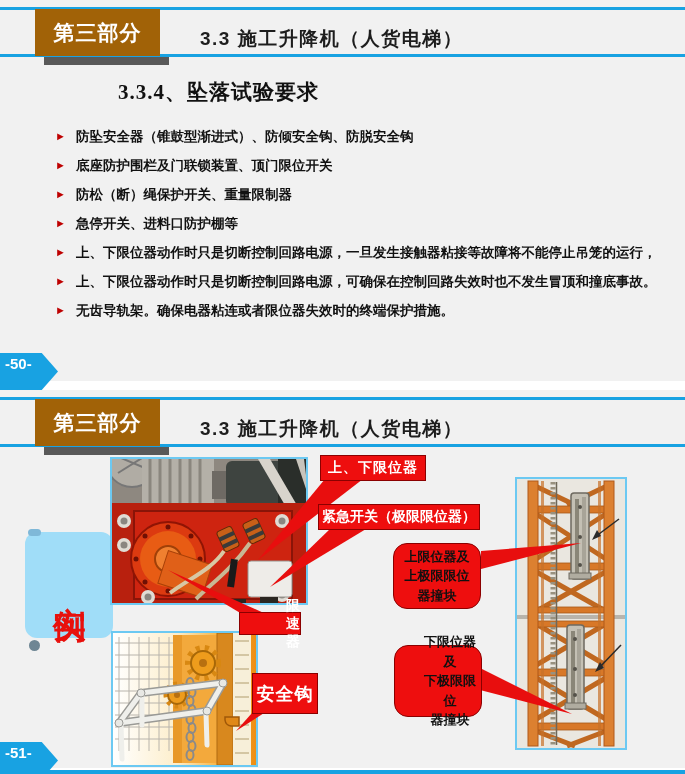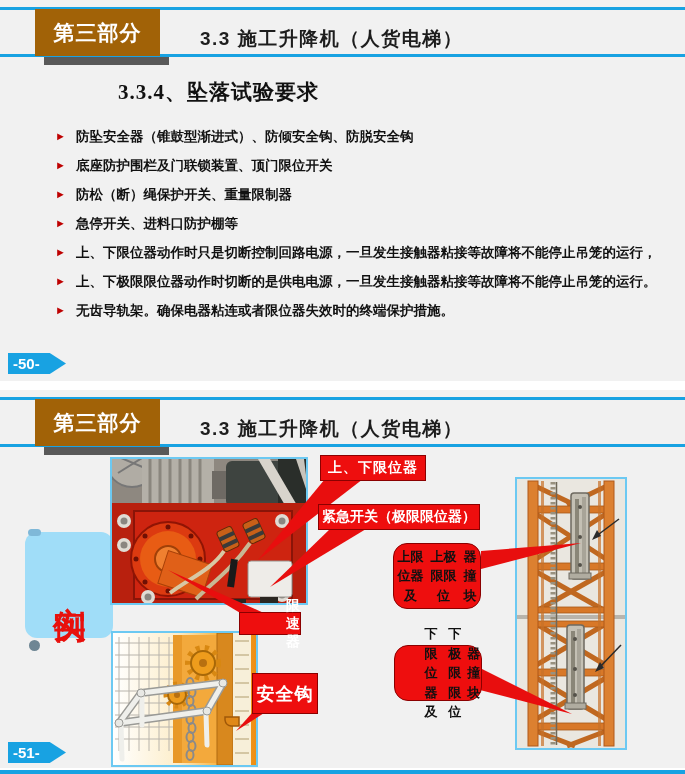--- a/index.html
+++ b/index.html
@@ -11,63 +11,63 @@
   .hr-top{position:absolute;left:0;top:7px;width:685px;height:3px;background:#18A2E2;}
   .hr-bottom{position:absolute;left:0;top:54px;width:685px;height:3px;background:#18A2E2;}
   .part-shadow{position:absolute;left:44px;top:56px;width:125px;height:9px;background:#595959;}
   .part-box{position:absolute;left:35px;top:9px;width:125px;height:47px;background:#a16207;display:flex;align-items:center;justify-content:center;color:#fff;font-weight:bold;font-size:21px;letter-spacing:1px;z-index:2;}
   .header-title{position:absolute;left:200px;top:26px;font-size:19px;font-weight:bold;color:#1d1d1d;letter-spacing:1.5px;}
   
   .section-title{position:absolute;left:118px;top:78px;margin:0;font-family:"Liberation Serif",serif;font-size:21px;font-weight:bold;color:#111;letter-spacing:1px;}
   .bullets{position:absolute;left:55px;top:122px;margin:0;padding:0;list-style:none;width:615px;}
   .bullets li{height:29px;line-height:29px;white-space:nowrap;font-family:"Liberation Serif",serif;font-size:13.5px;color:#111;font-weight:600;}
   .bullets .marker{color:#BE0000;font-size:11px;margin-right:10px;vertical-align:1px;}
-  .page-tab{position:absolute;left:8px;width:58px;height:21px;background:#18A2E2;color:#fff;font-size:15px;font-weight:bold;line-height:21px;padding-left:5px;box-sizing:border-box;clip-path:polygon(0 0,72% 0,100% 50%,72% 100%,0 100%);filter:drop-shadow(2px 2px 0 rgba(20,90,140,.35));}
+  .page-tab{position:absolute;left:0;width:58px;height:37px;background:#18A2E2;color:#fff;font-size:15px;font-weight:bold;line-height:21px;padding-left:5px;box-sizing:border-box;clip-path:polygon(0 0,72% 0,100% 50%,72% 100%,0 100%);filter:drop-shadow(2px 2px 0 rgba(20,90,140,.35));}
   #slide1 .page-tab{top:353px;}
   #slide2 .page-tab{top:352px;}
   
   .scroll-shape{position:absolute;left:25px;top:142px;width:88px;height:106px;background:#A0DDF8;border-radius:12px;display:flex;align-items:center;justify-content:center;z-index:1;}
   .scroll-shape .vtext{writing-mode:vertical-rl;text-orientation:upright;font-size:33px;font-weight:bold;color:#E8100C;letter-spacing:5px;font-family:"Liberation Serif",serif;}
   .scroll-curl-top{position:absolute;left:28px;top:139px;width:13px;height:7px;background:#7FB8D8;border-radius:4px;z-index:2;}
   .scroll-curl-bottom{position:absolute;left:29px;top:250px;width:11px;height:11px;background:#6E8694;border-radius:50%;z-index:2;}
   .img-frame{position:absolute;border:2px solid #6CC9F2;box-sizing:border-box;z-index:1;background:#fff;}
   #drive-photo{left:110px;top:67px;width:198px;height:148px;}
   #cage-illustration{left:111px;top:241px;width:147px;height:136px;}
   #mast-illustration{left:515px;top:87px;width:112px;height:273px;}
   .img-frame svg{display:block;width:100%;height:100%;}
   #callout-arrows{position:absolute;left:0;top:0;width:685px;height:378px;z-index:2;pointer-events:none;}
   .rlabel{position:absolute;background:#EE0E0E;border:1px solid #8B0000;color:#ffffff;font-family:"Liberation Serif",serif;font-weight:bold;display:flex;align-items:center;justify-content:center;box-sizing:border-box;z-index:3;}
   #label-updown{left:320px;top:65px;width:106px;height:26px;font-size:14px;letter-spacing:1px;}
   #label-emergency{left:318px;top:114px;width:162px;height:26px;font-size:14px;}
   #label-governor{left:239px;top:222px;width:62px;height:23px;font-size:14px;letter-spacing:1px;padding-left:47px;}
   #label-hook{left:252px;top:283px;width:66px;height:41px;font-size:18px;letter-spacing:1px;}
-  .rcallout{position:absolute;background:#EE0E0E;border:1.5px solid #8B0000;border-radius:14px;color:#101010;font-family:"Liberation Serif",serif;font-weight:bold;font-size:13px;line-height:1.5;text-align:center;display:flex;flex-direction:row;align-items:center;justify-content:center;box-sizing:border-box;z-index:3;}
+  .rcallout{position:absolute;background:#EE0E0E;border:1.5px solid #8B0000;border-radius:14px;color:#101010;font-family:"Liberation Serif",serif;font-weight:bold;font-size:13px;line-height:1.5;text-align:center;display:flex;flex-direction:column;align-items:center;justify-content:center;box-sizing:border-box;z-index:3;}
   #callout-upper{left:393px;top:153px;width:88px;height:66px;}
-  #callout-lower{left:394px;top:255px;width:88px;height:56px;padding-left:24px;}
+  #callout-lower{left:394px;top:255px;width:88px;height:72px;padding-left:24px;}
   .bottom-strip{position:absolute;left:0;top:770px;width:685px;height:4px;background:#18A2E2;}
 </style>
 </head>
 <body>
 
 <section class="slide" id="slide1">
   <div class="hr-top"></div>
   <div class="part-shadow"></div>
   <div class="hr-bottom"></div>
   <div class="part-box">
     <span>第三部分</span>
   </div>
   <div class="header-title">3.3  施工升降机（人货电梯）</div>
   <h2 class="section-title">3.3.4、坠落试验要求</h2>
   <ul class="bullets">
     <li><span class="marker">►</span><span>防坠安全器（锥鼓型渐进式）、防倾安全钩、防脱安全钩</span></li>
     <li><span class="marker">►</span><span>底座防护围栏及门联锁装置、顶门限位开关</span></li>
     <li><span class="marker">►</span><span>防松（断）绳保护开关、重量限制器</span></li>
     <li><span class="marker">►</span><span>急停开关、进料口防护棚等</span></li>
     <li><span class="marker">►</span><span>上、下限位器动作时只是切断控制回路电源，一旦发生接触器粘接等故障将不能停止吊笼的运行，</span></li>
-    <li><span class="marker">►</span><span>上、下极限限位器动作时切断的是供电电源，一旦发生接触器粘接等故障将不能停止吊笼的运行。</span></li>
+    <li><span class="marker">►</span><span>上、下限位器动作时只是切断控制回路电源，可确保在控制回路失效时也不发生冒顶和撞底事故。</span></li>
     <li><span class="marker">►</span><span>无齿导轨架。确保电器粘连或者限位器失效时的终端保护措施。</span></li>
   </ul>
   <div class="page-tab">-50-</div>
 </section>
 
 <section class="slide" id="slide2">
   <div class="hr-top"></div>
   <div class="part-shadow"></div>
   <div class="hr-bottom"></div>
   <div class="part-box">

